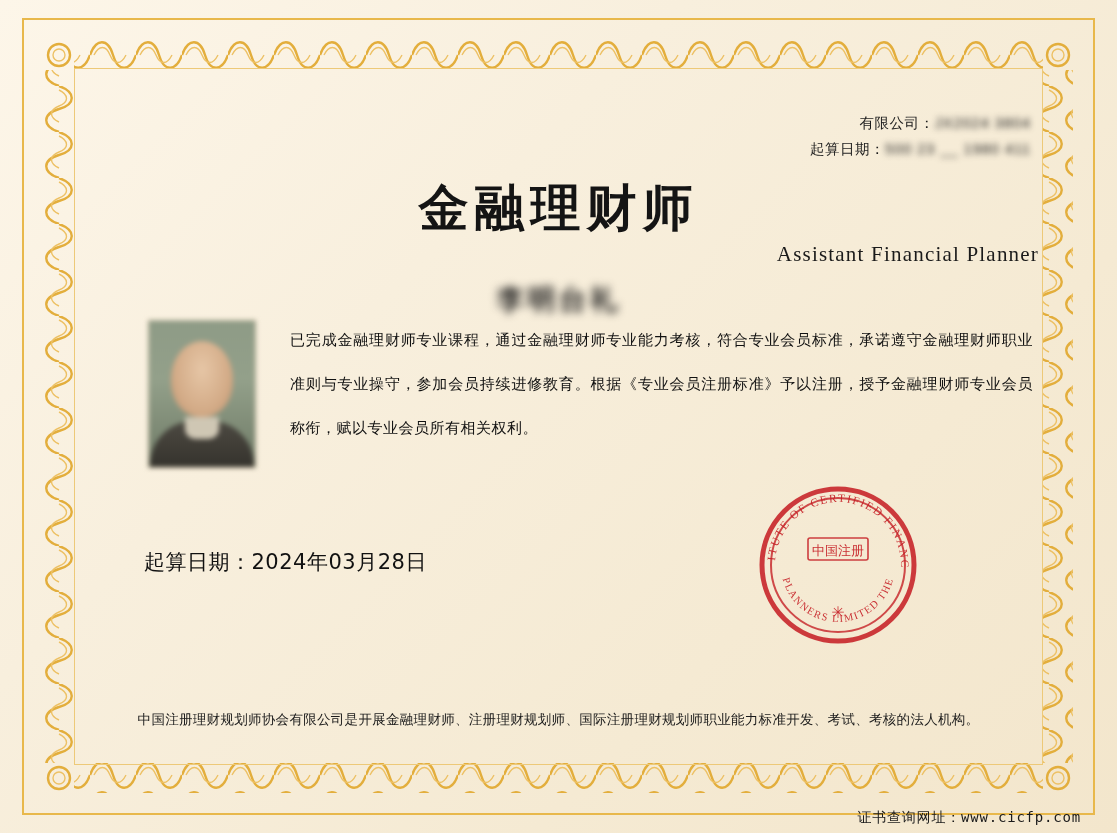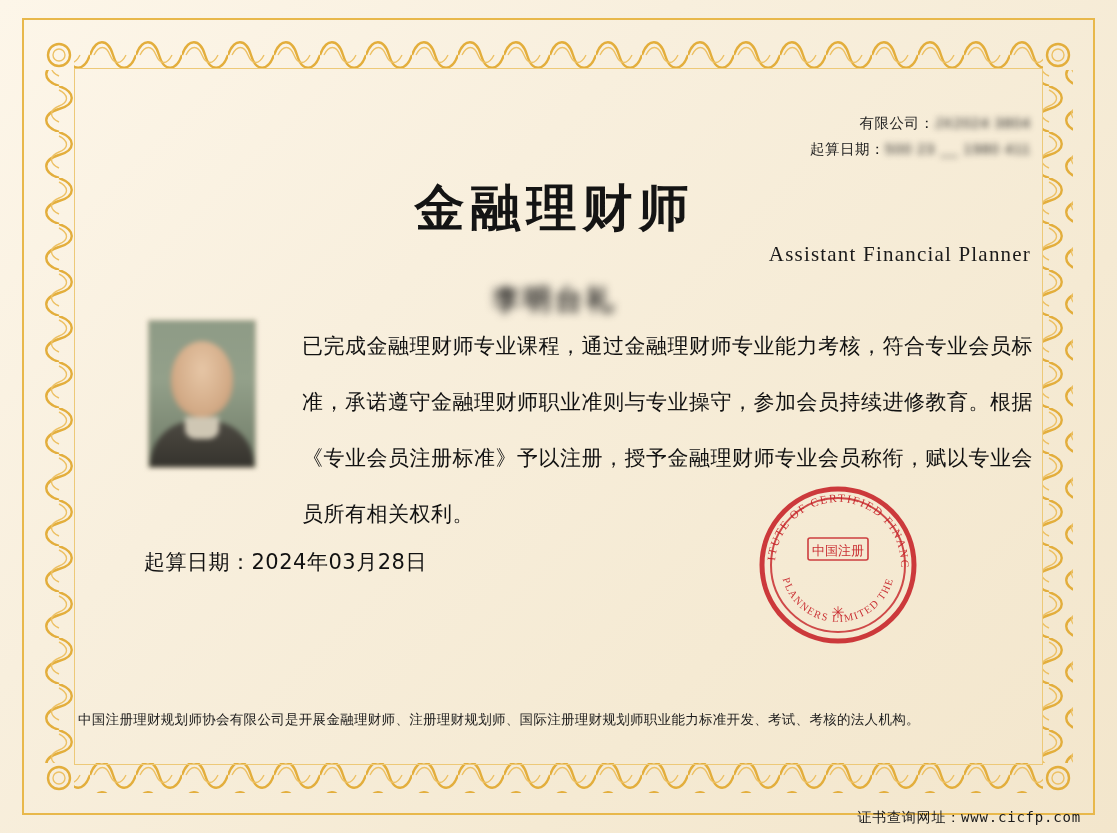--- a/index.html
+++ b/index.html
@@ -77,21 +77,21 @@
   .blurred {
     display: inline-block;
     filter: blur(3.2px);
     color: #222;
     letter-spacing: 1px;
   }
 
   .title-block {
     position: absolute;
     left: 0;
-    right: 8px;
+    right: 0;
     top: 108px;
     text-align: center;
   }
   .title-cn {
     font-family: "DejaVu Sans", "Liberation Sans", sans-serif;
     font-size: 50px;
     font-weight: bold;
     letter-spacing: 6px;
     color: #141414;
     line-height: 56px;
@@ -158,26 +158,25 @@
     background: #cfc7b4;
     border-radius: 0 0 10px 10px;
   }
 
   .body-text {
     position: absolute;
     left: 212px;
     right: 6px;
     top: 246px;
     font-family: "DejaVu Sans", "Liberation Sans", sans-serif;
-    font-size: 21px;
-    line-height: 56px;
+    font-size: 15px;
+    line-height: 44px;
     color: #111;
     text-align: justify;
     letter-spacing: 0.5px;
-    margin-left: 12px;
   }
 
   .dates {
     position: absolute;
     left: 66px;
     top: 472px;
     font-family: "DejaVu Sans", "Liberation Sans", sans-serif;
     font-size: 21px;
     color: #111;
     line-height: 36px;
@@ -205,20 +204,21 @@
     width: 166px;
     height: 166px;
     pointer-events: none;
   }
 
   .footnote {
     position: absolute;
     left: 0;
     right: 0;
     bottom: 32px;
+    text-align: center;
     font-family: "DejaVu Sans", "Liberation Sans", sans-serif;
     font-size: 13.5px;
     color: #1a1a1a;
     letter-spacing: 0.3px;
     margin-top: 28px;
   }
 
   .query-url {
     position: absolute;
     right: 36px;

